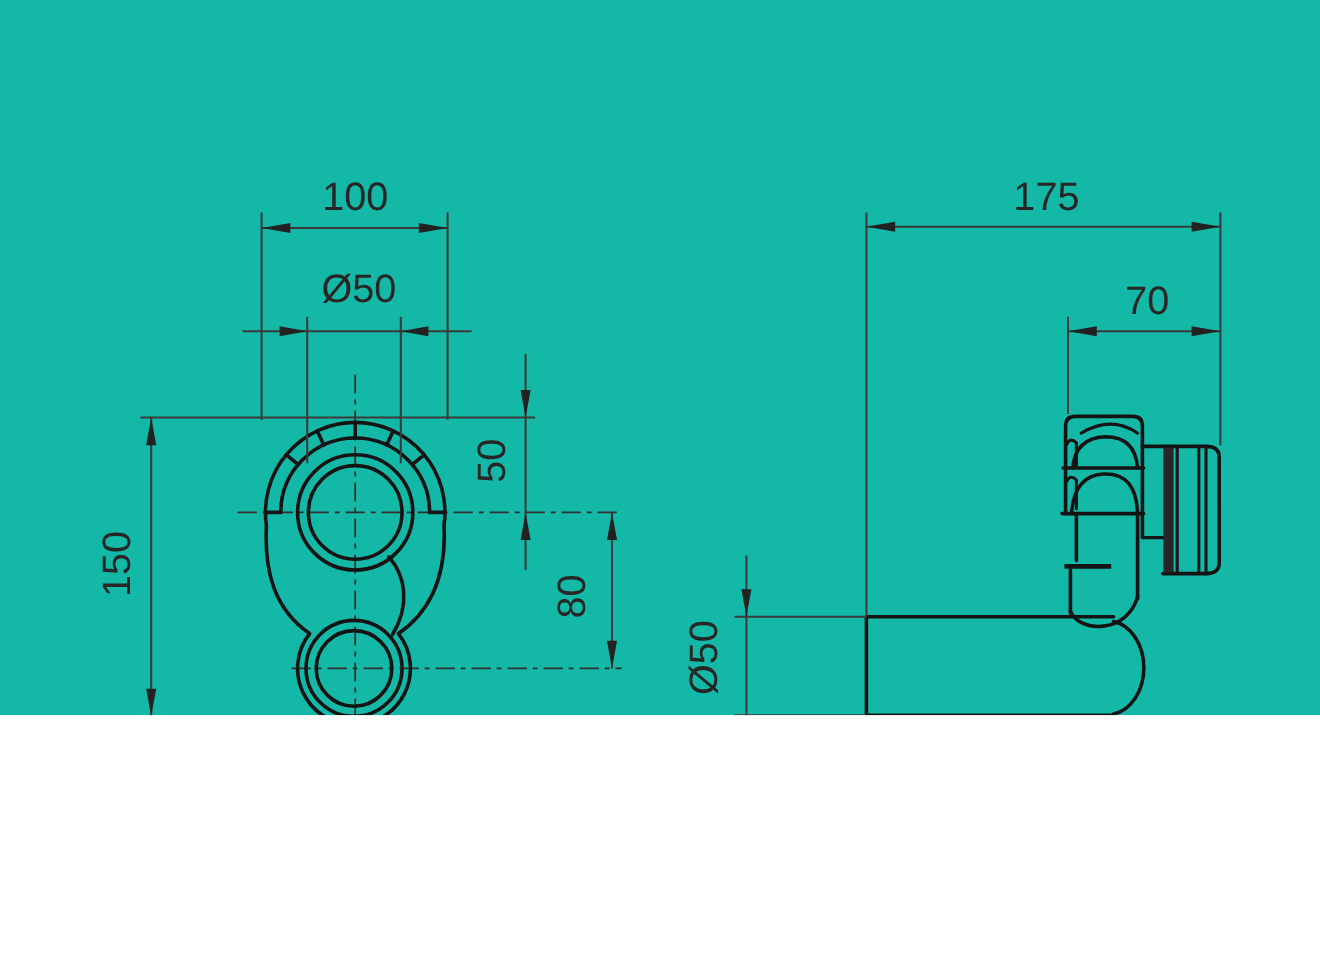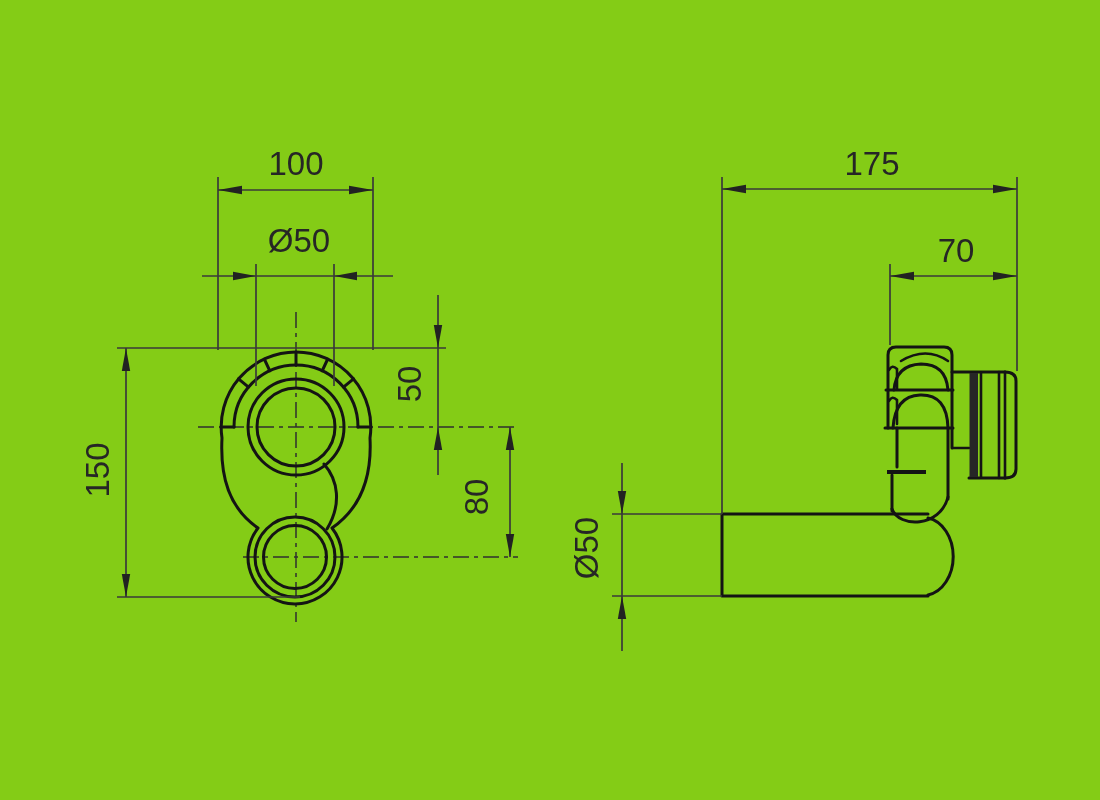--- a/index.html
+++ b/index.html
@@ -1,17 +1,17 @@
 <!DOCTYPE html>
 <html><head>
 <meta charset="utf-8">
 <style>
   html,body{margin:0;padding:0;background:#ffffff;}
   .canvas{
-    position:relative;width:1100px;height:800px;background:#84cc16;
+    position:relative;width:1100px;height:596px;background:#14b8a6;
     font-family:"Liberation Sans", sans-serif;overflow:hidden;
   }
   svg{display:block;}
   text{
     font-family:"Liberation Sans", sans-serif;
     font-size:33px;fill:#262626;
   }
   .outline{stroke:#141414;stroke-width:3;fill:none;stroke-linecap:round;stroke-linejoin:round;}
   .outline-md{stroke:#141414;stroke-width:2.6;fill:none;stroke-linecap:round;}
   .thickline{stroke:#141414;stroke-width:4;fill:none;stroke-linecap:butt;}

